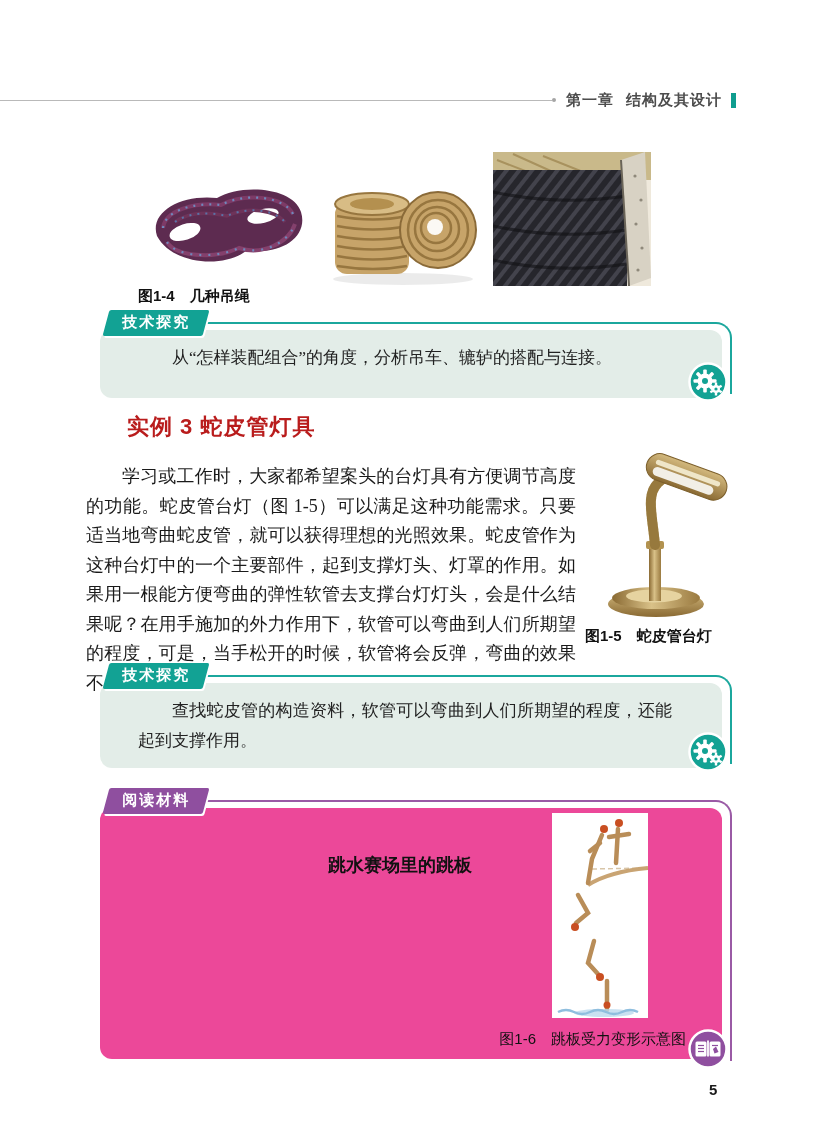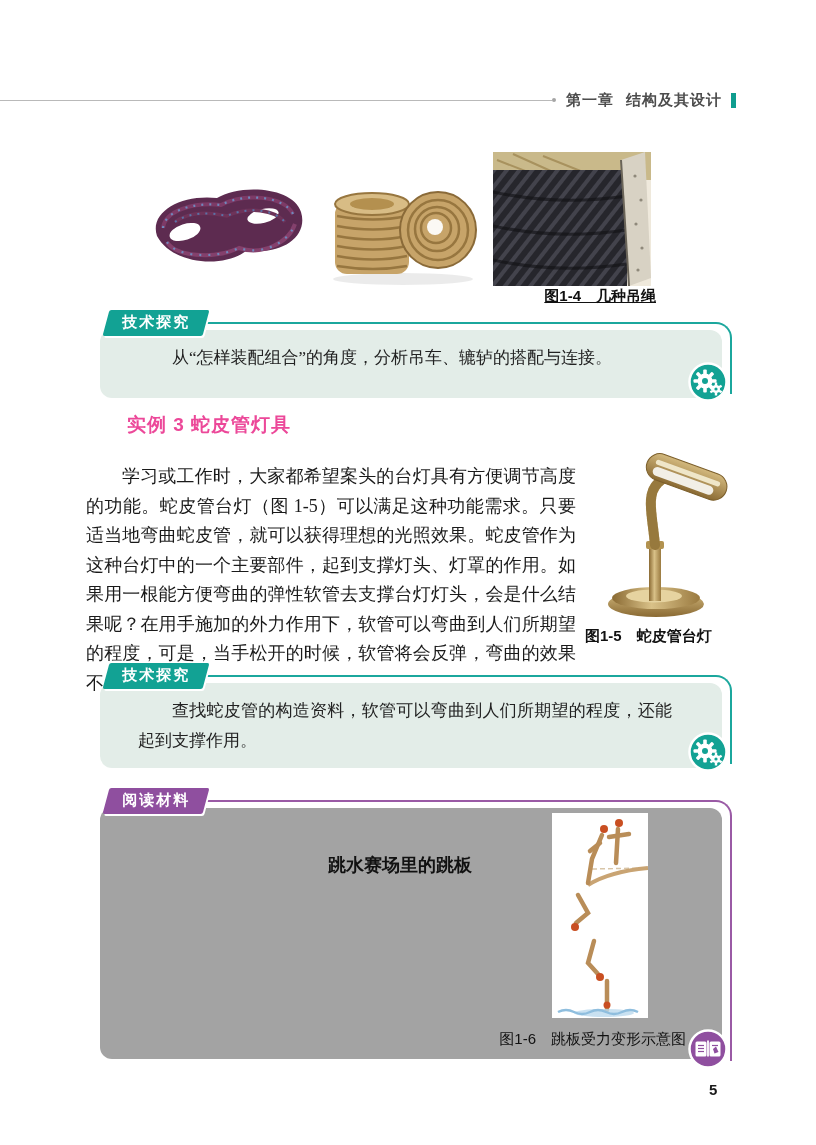--- a/index.html
+++ b/index.html
@@ -15,21 +15,21 @@
   .header-dot { width:4px; height:4px; border-radius:50%; background:#a5a5a5; }
   .header-text { margin-left:10px; font-weight:bold; font-size:15px; color:#4d4d4d;
                  letter-spacing:1px; white-space:nowrap; }
   .header-text .gap { display:inline-block; width:12px; }
   .header-bar { width:5px; height:15px; background:#0f9d8f; margin-left:9px; }
 
   
   .fig4 { position:absolute; top:150px; left:138px; width:518px; }
   .fig4-row { display:flex; justify-content:center; align-items:flex-end; gap:16px; height:136px; }
   .fig-caption { font-weight:bold; font-size:15px; color:#111; }
-  .fig4 .fig-caption { text-align:right; margin-top:1px;text-decoration:underline; }
+  .fig4 .fig-caption { text-align:left; margin-top:1px; }
 
   
   .callout { position:absolute; left:100px; width:632px; }
   .callout .outline { position:absolute; top:12px; left:16px; right:0; bottom:4px;
                       border-top:2px solid; border-right:2px solid;
                       border-top-right-radius:16px; }
   .callout .fill { position:absolute; top:20px; left:0; right:10px; bottom:0;
                    border-radius:12px; }
   .callout .tag { position:absolute; top:0; left:6px; z-index:3;
                   transform:skewX(-15deg); padding:3px 16px 4px;
@@ -39,30 +39,30 @@
   .callout-text { padding:13px 50px 0 14px; text-indent:2em;
                   font-family:"Liberation Serif", serif; font-size:17px;
                   line-height:30px; color:#222; text-align:justify; }
   .badge { position:absolute; z-index:4; right:4px; bottom:-4px; width:40px; height:40px; }
 
   .teal-box .outline { border-color:#1ba79d; }
   .teal-box .fill { background:#e3ede8;padding-left:24px; }
   .teal-box .tag { background:#12a294; }
 
   .purple-box .outline { border-color:#9a5aa5; }
-  .purple-box .fill { background:#a3a3a3; bottom:6px; }
+  .purple-box .fill { background:#ec4899; bottom:6px; }
   .purple-box .tag { background:#8f4f9f; }
 
   #tech1 { top:310px; height:88px; }
   #tech2 { top:663px; height:105px; }
   #reading { top:788px; height:277px; }
 
   
   .example-heading { position:absolute; top:412px; left:127px;
-                     font-size:19px; font-weight:bold; color:#ec4899; letter-spacing:1px;text-align:right; }
+                     font-size:22px; font-weight:bold; color:#b91c1c; letter-spacing:1px;text-align:right; }
   .example-para { position:absolute; top:446px; left:86px; width:490px;
                   font-family:"Liberation Serif", serif; font-size:18px;
                   line-height:29.5px; text-align:justify; text-indent:2em; color:#1a1a1a;margin-top:16px; }
 
   
   .fig5 { position:absolute; top:443px; left:588px; width:150px; }
   .fig5 .fig-caption { margin-left:-3px; white-space:nowrap; }
 
   
   .reading-title { position:absolute; top:45px; left:120px; width:360px;

